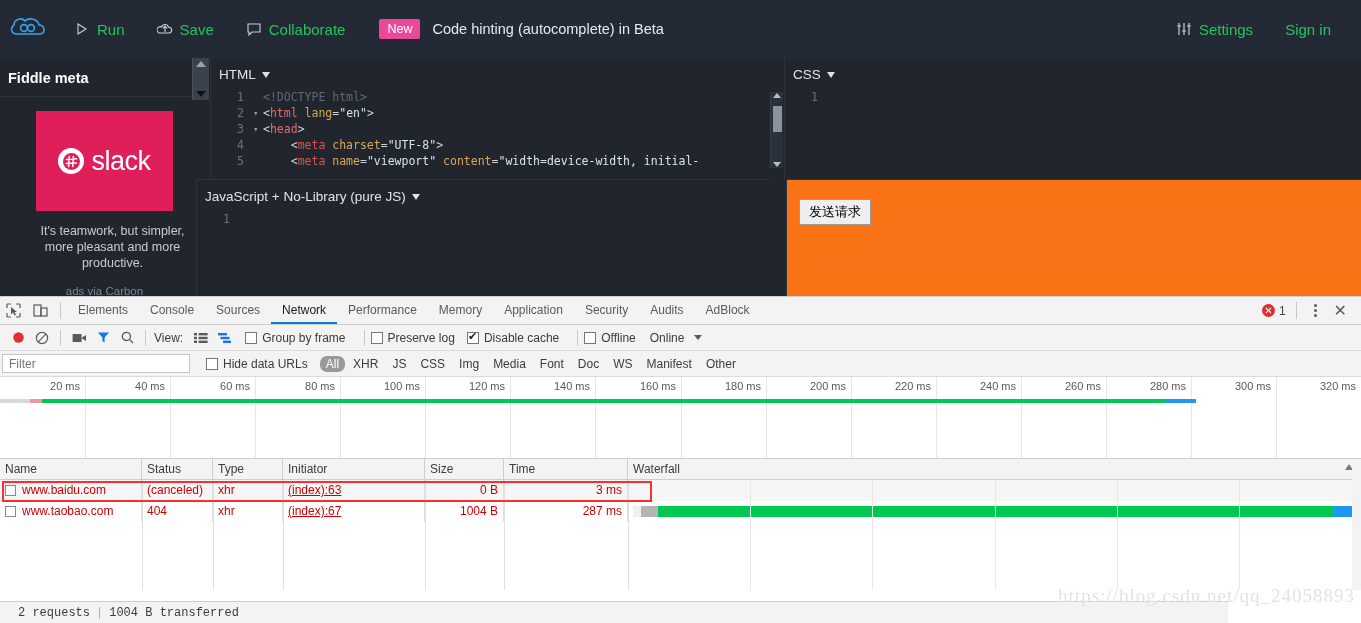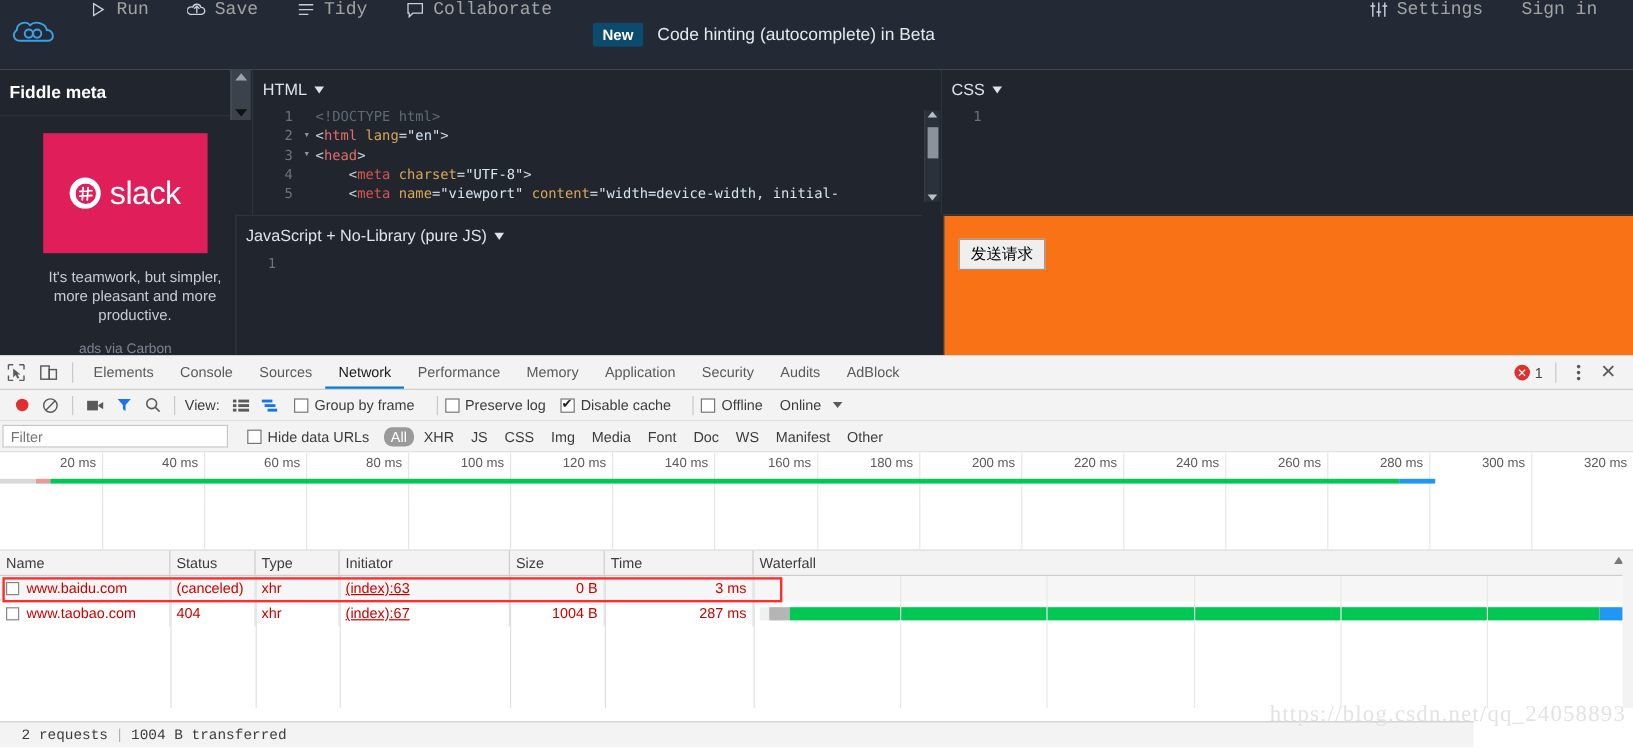--- a/index.html
+++ b/index.html
@@ -14,28 +14,28 @@
 
   
   .jf-topbar {
     position: absolute; left: 0; top: 0; width: 1361px; height: 58px;
     background: #232a35; display: flex; align-items: center;
   }
   .jf-logo { width: 58px; height: 58px; display: flex; align-items: center; justify-content: center; }
   .jf-logo svg { display: block; }
   .jf-menu { display: flex; align-items: center; height: 58px; }
   .jf-item {
-    display: flex; align-items: flex-start; gap: 7px;
-    color: #a3a3a3; font-size: 15px; padding: 0 16px; height: 58px;
-    cursor: pointer; white-space: nowrap; font-family: Liberation Mono, monospace;
+    display: flex; align-items: center; gap: 7px;
+    color: #22c55e; font-size: 15px; padding: 0 16px; height: 58px;
+    cursor: pointer; white-space: nowrap;
   }
   .jf-ico { display: inline-flex; width: 16px; height: 16px; align-items: center; justify-content: center; color: #c9cfd8; }
   .jf-ico svg { display: block; }
   .jf-newbadge {
-    background: #0c4a6e; color: #fff; font-size: 12.5px; font-weight: bold;
+    background: #ec4899; color: #fff; font-size: 12.5px; font-weight: normal;
     padding: 3px 8px; border-radius: 2px; margin-left: 18px;
   }
   .jf-newtext { color: #e6e9ed; font-size: 14.5px; margin-left: 12px; white-space: nowrap; }
   .jf-right { margin-left: auto; display: flex; align-items: center; height: 58px; padding-right: 14px; }
 
   
   .jf-body { position: absolute; left: 0; top: 58px; width: 1361px; height: 238px; background: #21262e; }
 
   .jf-side { position: absolute; left: 0; top: 0; width: 209px; height: 238px; background: #21262e; }
   .jf-side-title {
@@ -183,28 +183,20 @@
         <span>Run</span>
       </div>
       <div class="jf-item">
         <span class="jf-ico">
           <svg width="16" height="14" viewBox="0 0 16 14">
             <path d="M4 11 A3.2 3.2 0 1 1 4.6 5 A3.6 3.6 0 0 1 11.5 5.2 A2.9 2.9 0 0 1 12 11 Z" fill="none" stroke="#c9cfd8" stroke-width="1.1"></path>
             <path d="M8 10 V4.2 M5.8 6.3 L8 4.1 L10.2 6.3" fill="none" stroke="#c9cfd8" stroke-width="1.1"></path>
           </svg>
         </span>
         <span>Save</span>
-      </div>
-      <div class="jf-item">
-        <span class="jf-ico">
-          <svg width="14" height="12" viewBox="0 0 14 12">
-            <path d="M1 2 H13 M1 6 H13 M1 10 H9" stroke="#c9cfd8" stroke-width="1.2" fill="none"></path>
-          </svg>
-        </span>
-        <span>Tidy</span>
       </div>
       <div class="jf-item">
         <span class="jf-ico">
           <svg width="14" height="13" viewBox="0 0 14 13">
             <path d="M1 1 H13 V9 H5 L2 12 V9 H1 Z" fill="none" stroke="#c9cfd8" stroke-width="1.1"></path>
           </svg>
         </span>
         <span>Collaborate</span>
       </div>
     </div>

